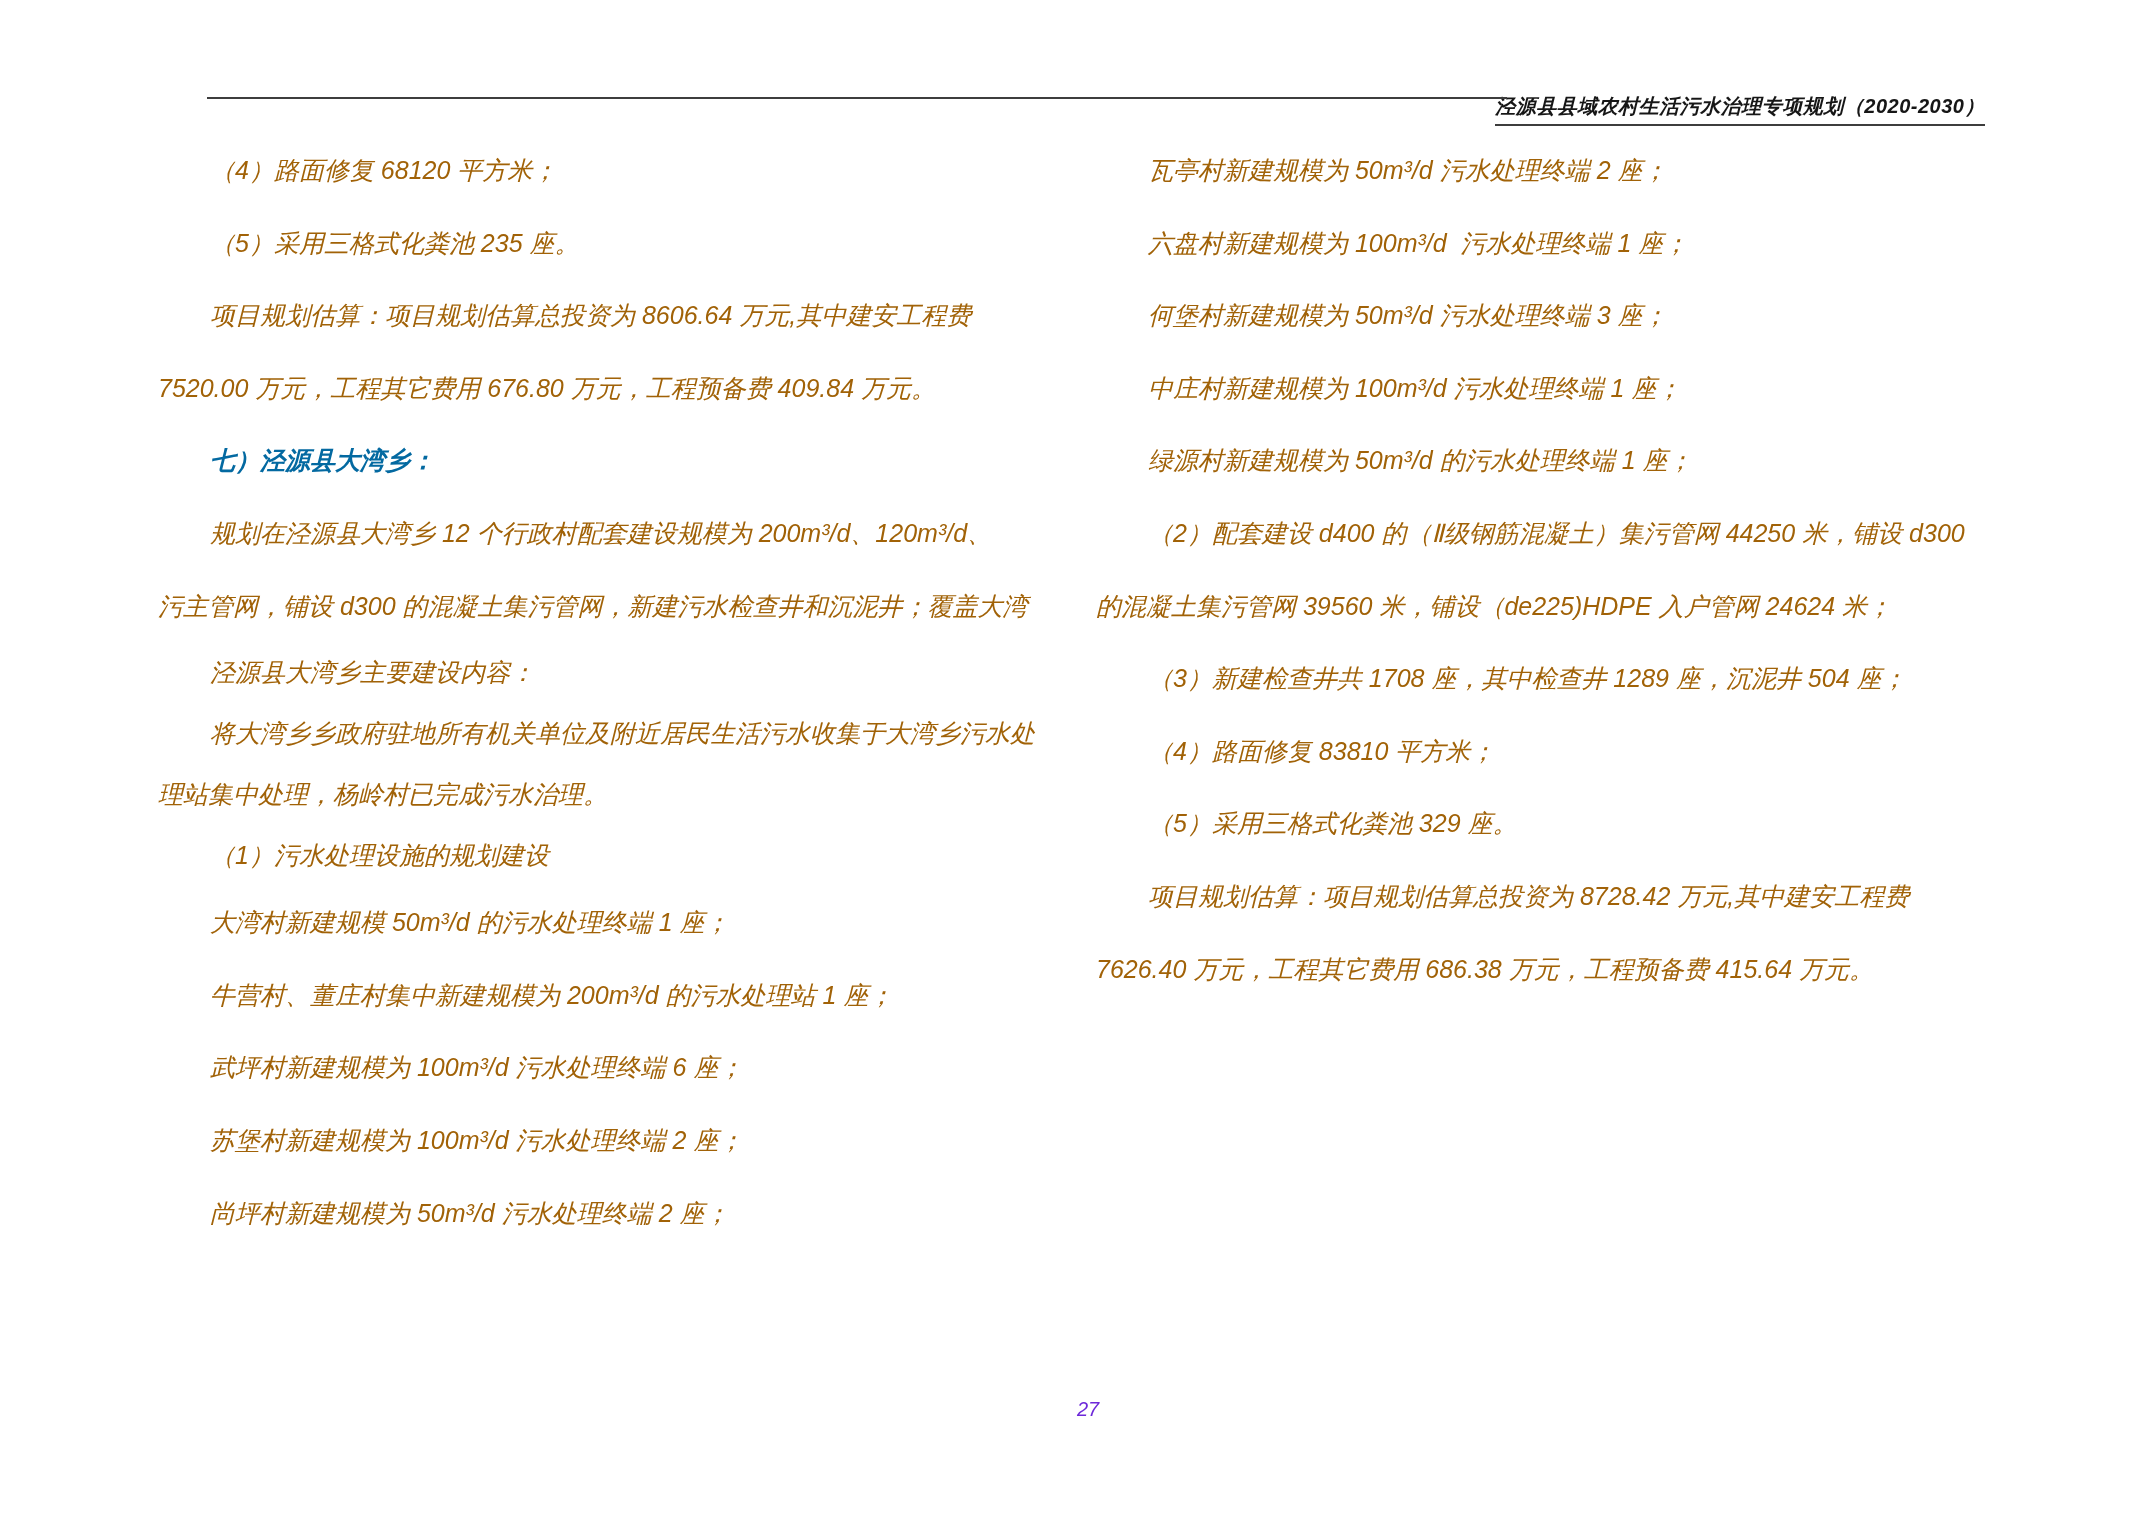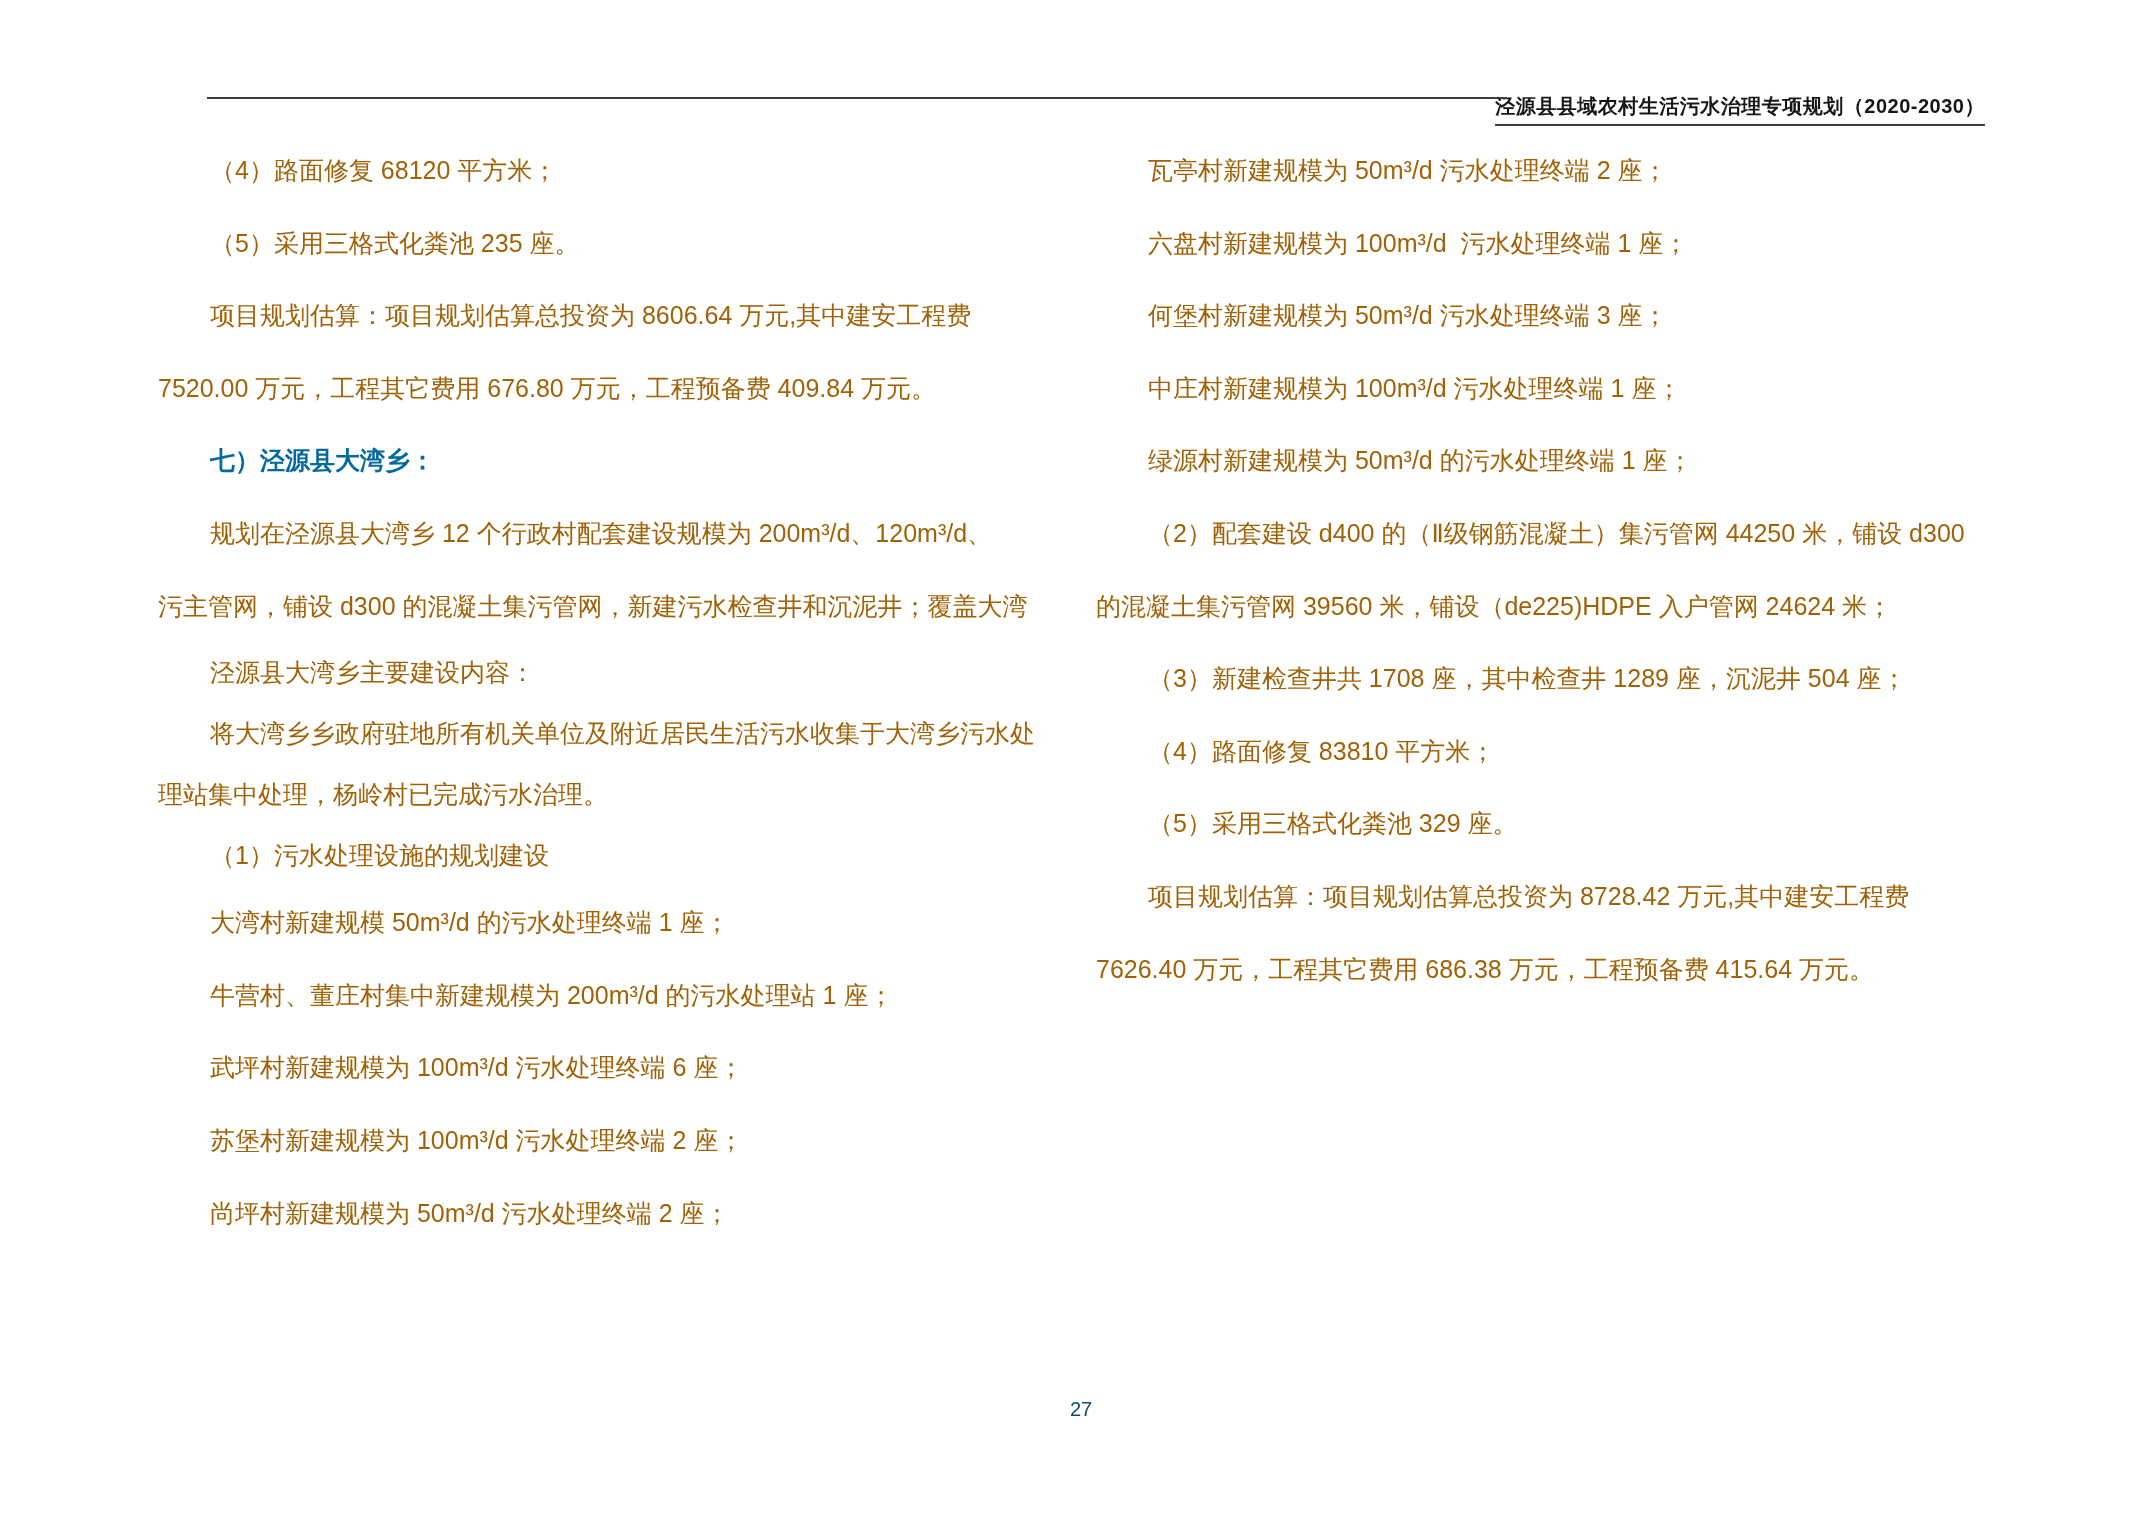--- a/index.html
+++ b/index.html
@@ -8,20 +8,21 @@
     background: #ffffff;
   }
   .page {
     position: relative;
     width: 2144px;
     height: 1515px;
     background: #ffffff;
     font-family: "Liberation Sans", sans-serif;
     color: #1c1c1c;
     overflow: hidden;
+    font-style: italic;
   }
   
   .header {
     position: absolute;
     top: 70px;
     right: 159px;
     font-size: 20px;
     font-weight: 600;
     letter-spacing: 0.5px;
     white-space: pre;
@@ -69,23 +70,23 @@
   .tline.bold {
     font-weight: 700;
     color: #0369a1;
   }
   
   .page-number {
     position: absolute;
     top: 1398px;
     left: 50%;
     transform: translateX(-50%);
-    margin-left: 9px;
+    margin-left: 16px;
     font-size: 20px;
-    color: #0c4a6e;
+    color: #6d28d9;
   }
 </style>
 </head>
 <body>
 
 <div class="page">
 
   <div class="header">
     <span class="title">泾源县县域农村生活污水治理专项规划（2020-2030）</span>
   </div>

